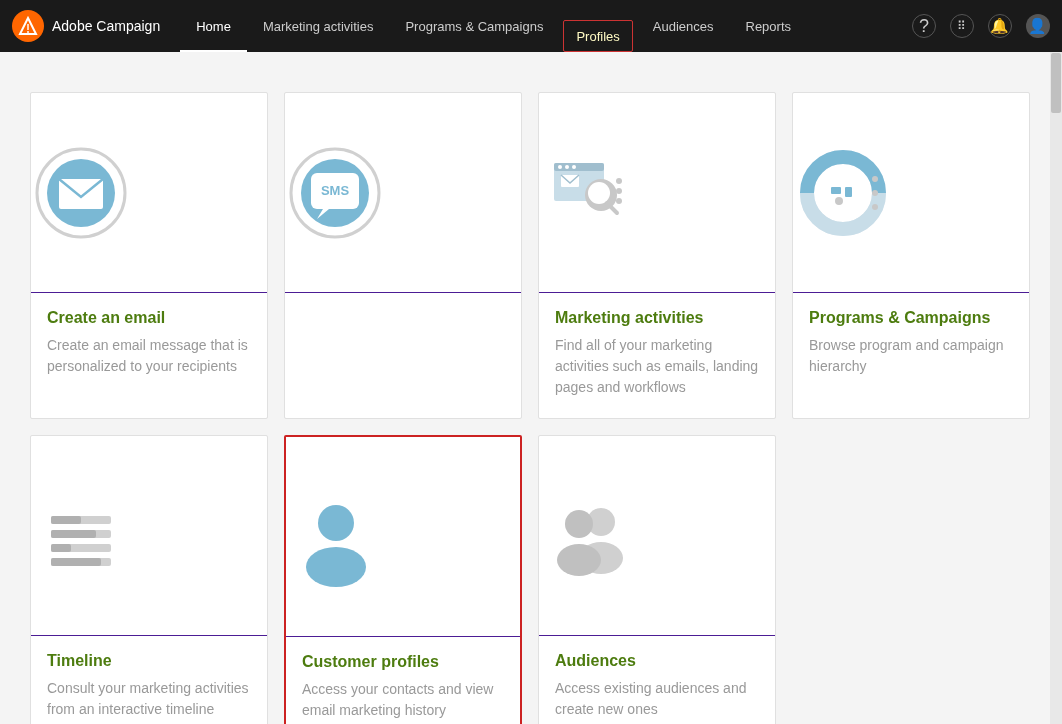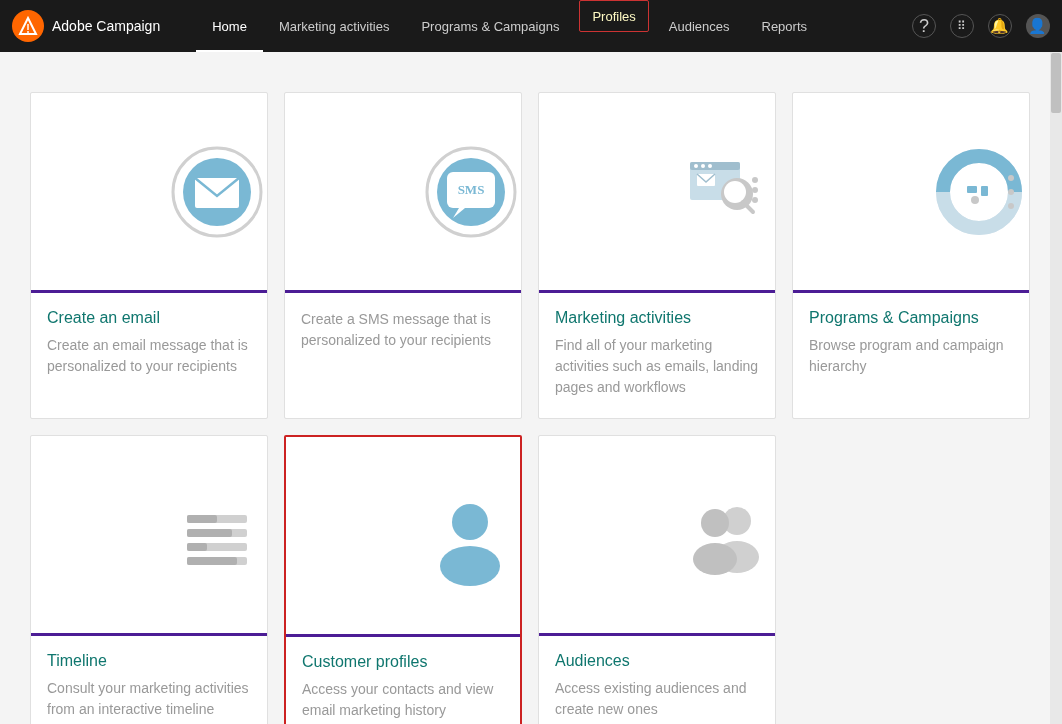--- a/index.html
+++ b/index.html
@@ -11,21 +11,21 @@
       overflow-x: hidden;
     }
 
     
     .navbar {
       background: #1a1a1a;
       height: 52px;
       display: flex;
       align-items: center;
       padding: 0 12px;
-      gap: 16px;
+      gap: 0;
     }
     .nav-logo {
       display: flex;
       align-items: center;
       gap: 8px;
       margin-right: 20px;
     }
     .nav-logo-icon {
       width: 32px;
       height: 32px;
@@ -39,21 +39,21 @@
       font-size: 14px;
     }
     .nav-logo-text {
       color: #ffffff;
       font-size: 14px;
       font-weight: 500;
       white-space: nowrap;
     }
     .nav-links {
       display: flex;
-      align-items: flex-start;
+      align-items: flex-end;
       flex: 1;
       gap: 0;
     }
     .nav-link {
       color: #cccccc;
       font-size: 13px;
       padding: 0 16px;
       height: 52px;
       display: flex;
       align-items: center;
@@ -131,31 +131,30 @@
       display: flex;
       flex-direction: column;
     }
     .card.selected {
       border: 2px solid #cc2222;
     }
     .card-icon-area {
       height: 200px;
       display: flex;
       align-items: center;
-      justify-content: flex-end;
-      border-bottom: 3px solid #4c1d95;
-      font-family: Liberation Serif, serif;
+      justify-content: flex-start;
+      border-bottom: 1px solid #4c1d95;
     }
     .card-body {
       padding: 16px 16px 20px 16px;
     }
     .card-title {
       font-size: 16px;
-      color: #0f766e;
-      font-weight: 400;
+      color: #4d7c0f;
+      font-weight: 700;
       margin-bottom: 8px;
     }
     .card-desc {
       font-size: 14px;
       color: #999999;
       line-height: 1.5;
     }
 
     
     .icon-svg {
@@ -232,21 +231,20 @@
       <div class="card-icon-area">
         <svg class="icon-svg" viewBox="0 0 100 100">
           <circle cx="50" cy="50" r="44" fill="none" stroke="#d0d0d0" stroke-width="3"></circle>
           <circle cx="50" cy="50" r="34" fill="#7ab8d4"></circle>
           <rect x="26" y="30" width="48" height="36" rx="6" fill="white"></rect>
           <polygon points="38,66 32,76 44,66" fill="white"></polygon>
           <text x="50" y="52" text-anchor="middle" font-size="13" font-weight="bold" fill="#7ab8d4">SMS</text>
         </svg>
       </div>
       <div class="card-body">
-        <div class="card-desc">Create a SMS message that is personalized to your recipients</div>
       </div>
     </div>
 
     <div class="card">
       <div class="card-icon-area">
         <svg class="icon-svg" viewBox="0 0 100 100">
 
           <rect x="15" y="20" width="50" height="38" rx="2" fill="#c8dde8"></rect>
           <rect x="15" y="20" width="50" height="8" rx="2" fill="#a0bece"></rect>
           <circle cx="21" cy="24" r="2" fill="white"></circle>

